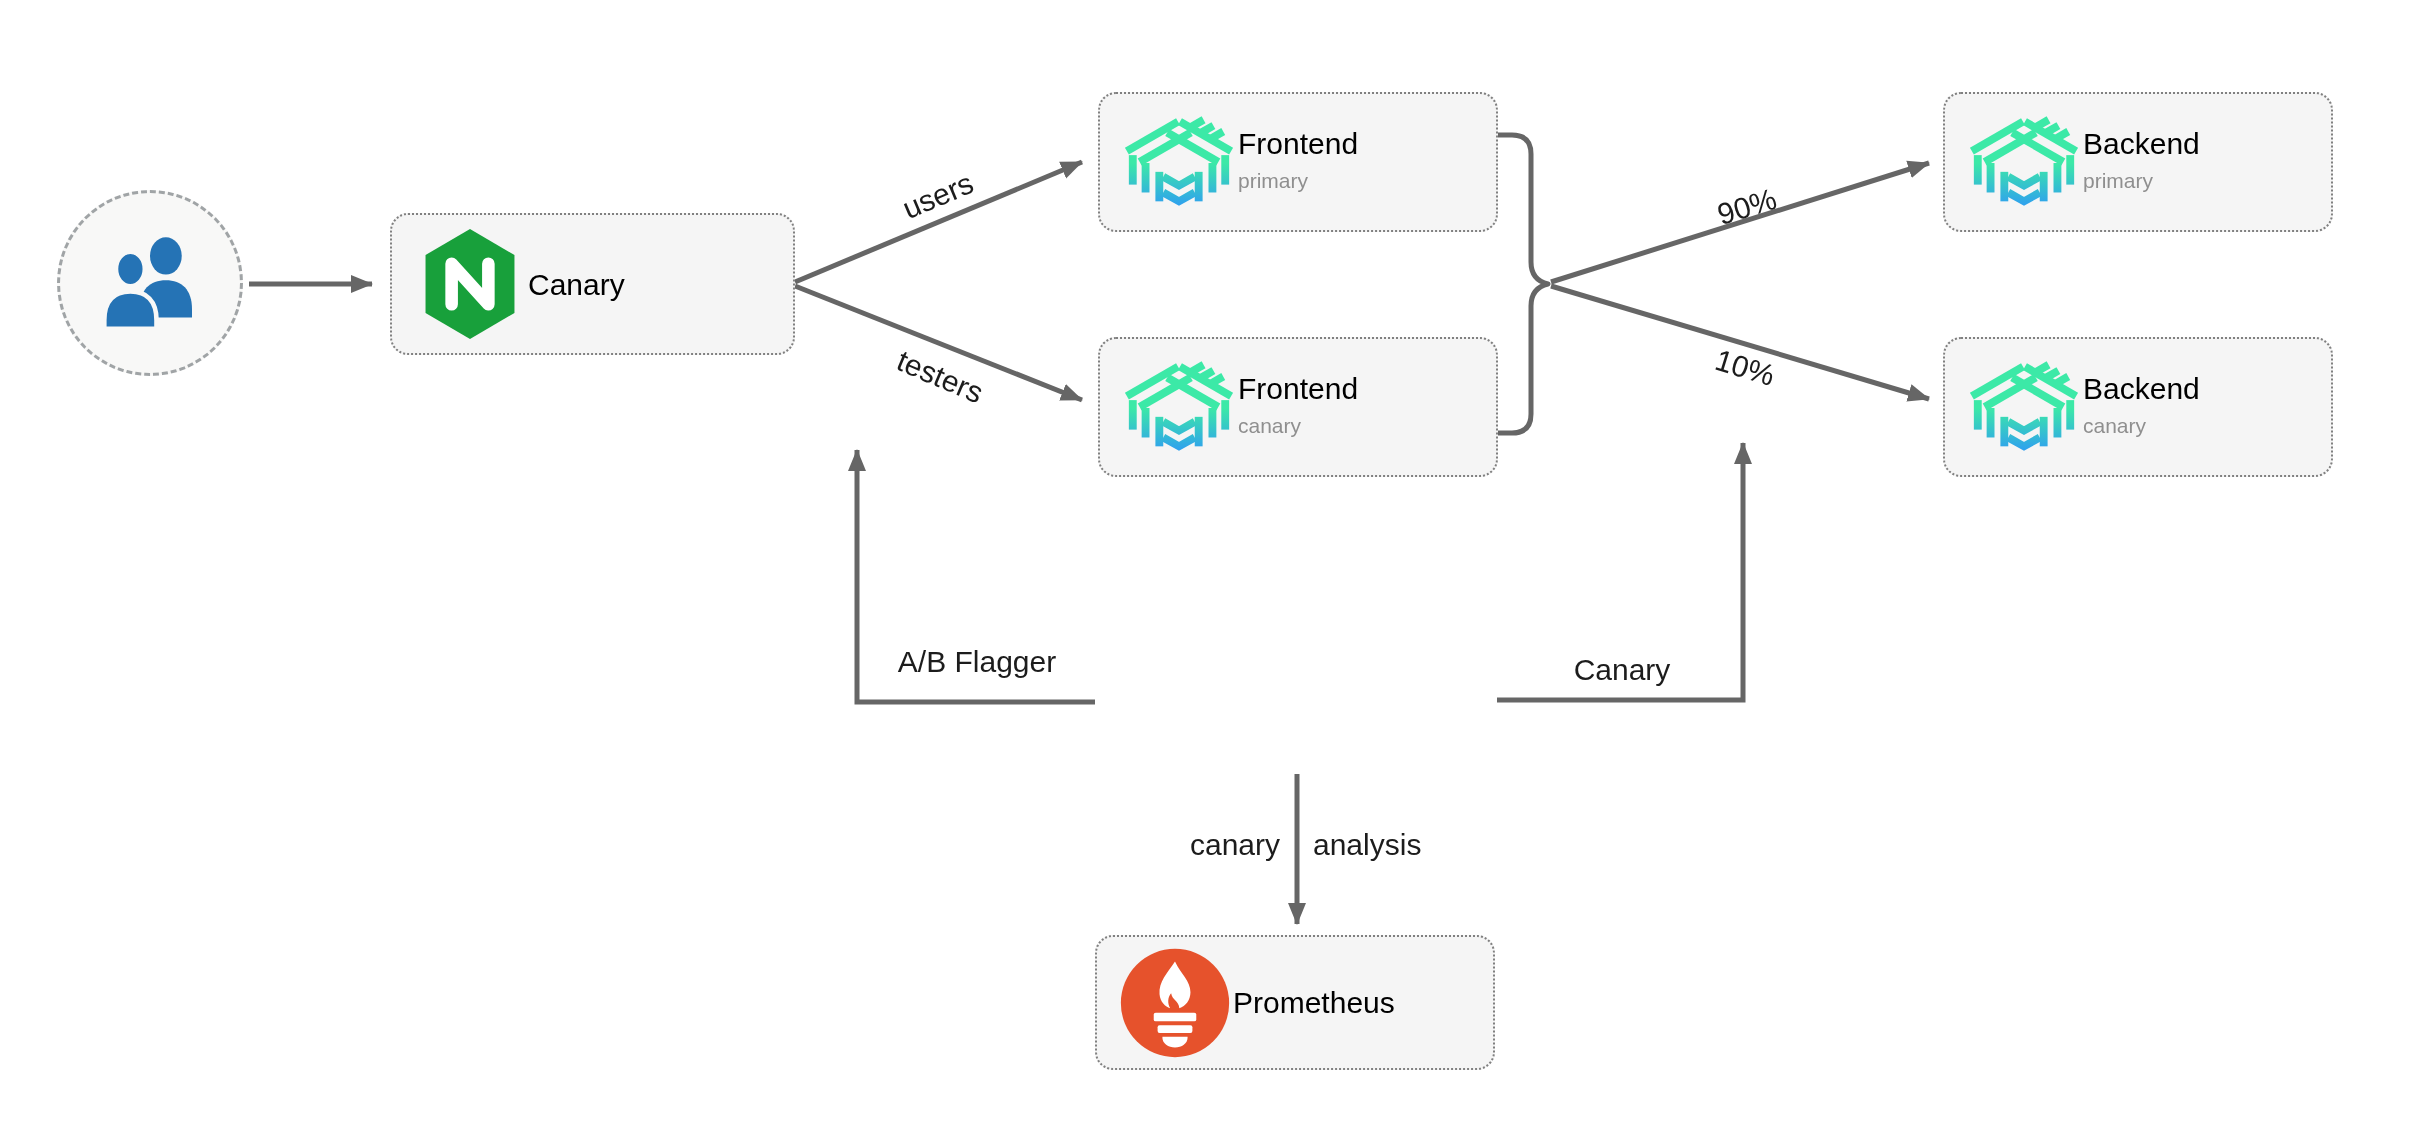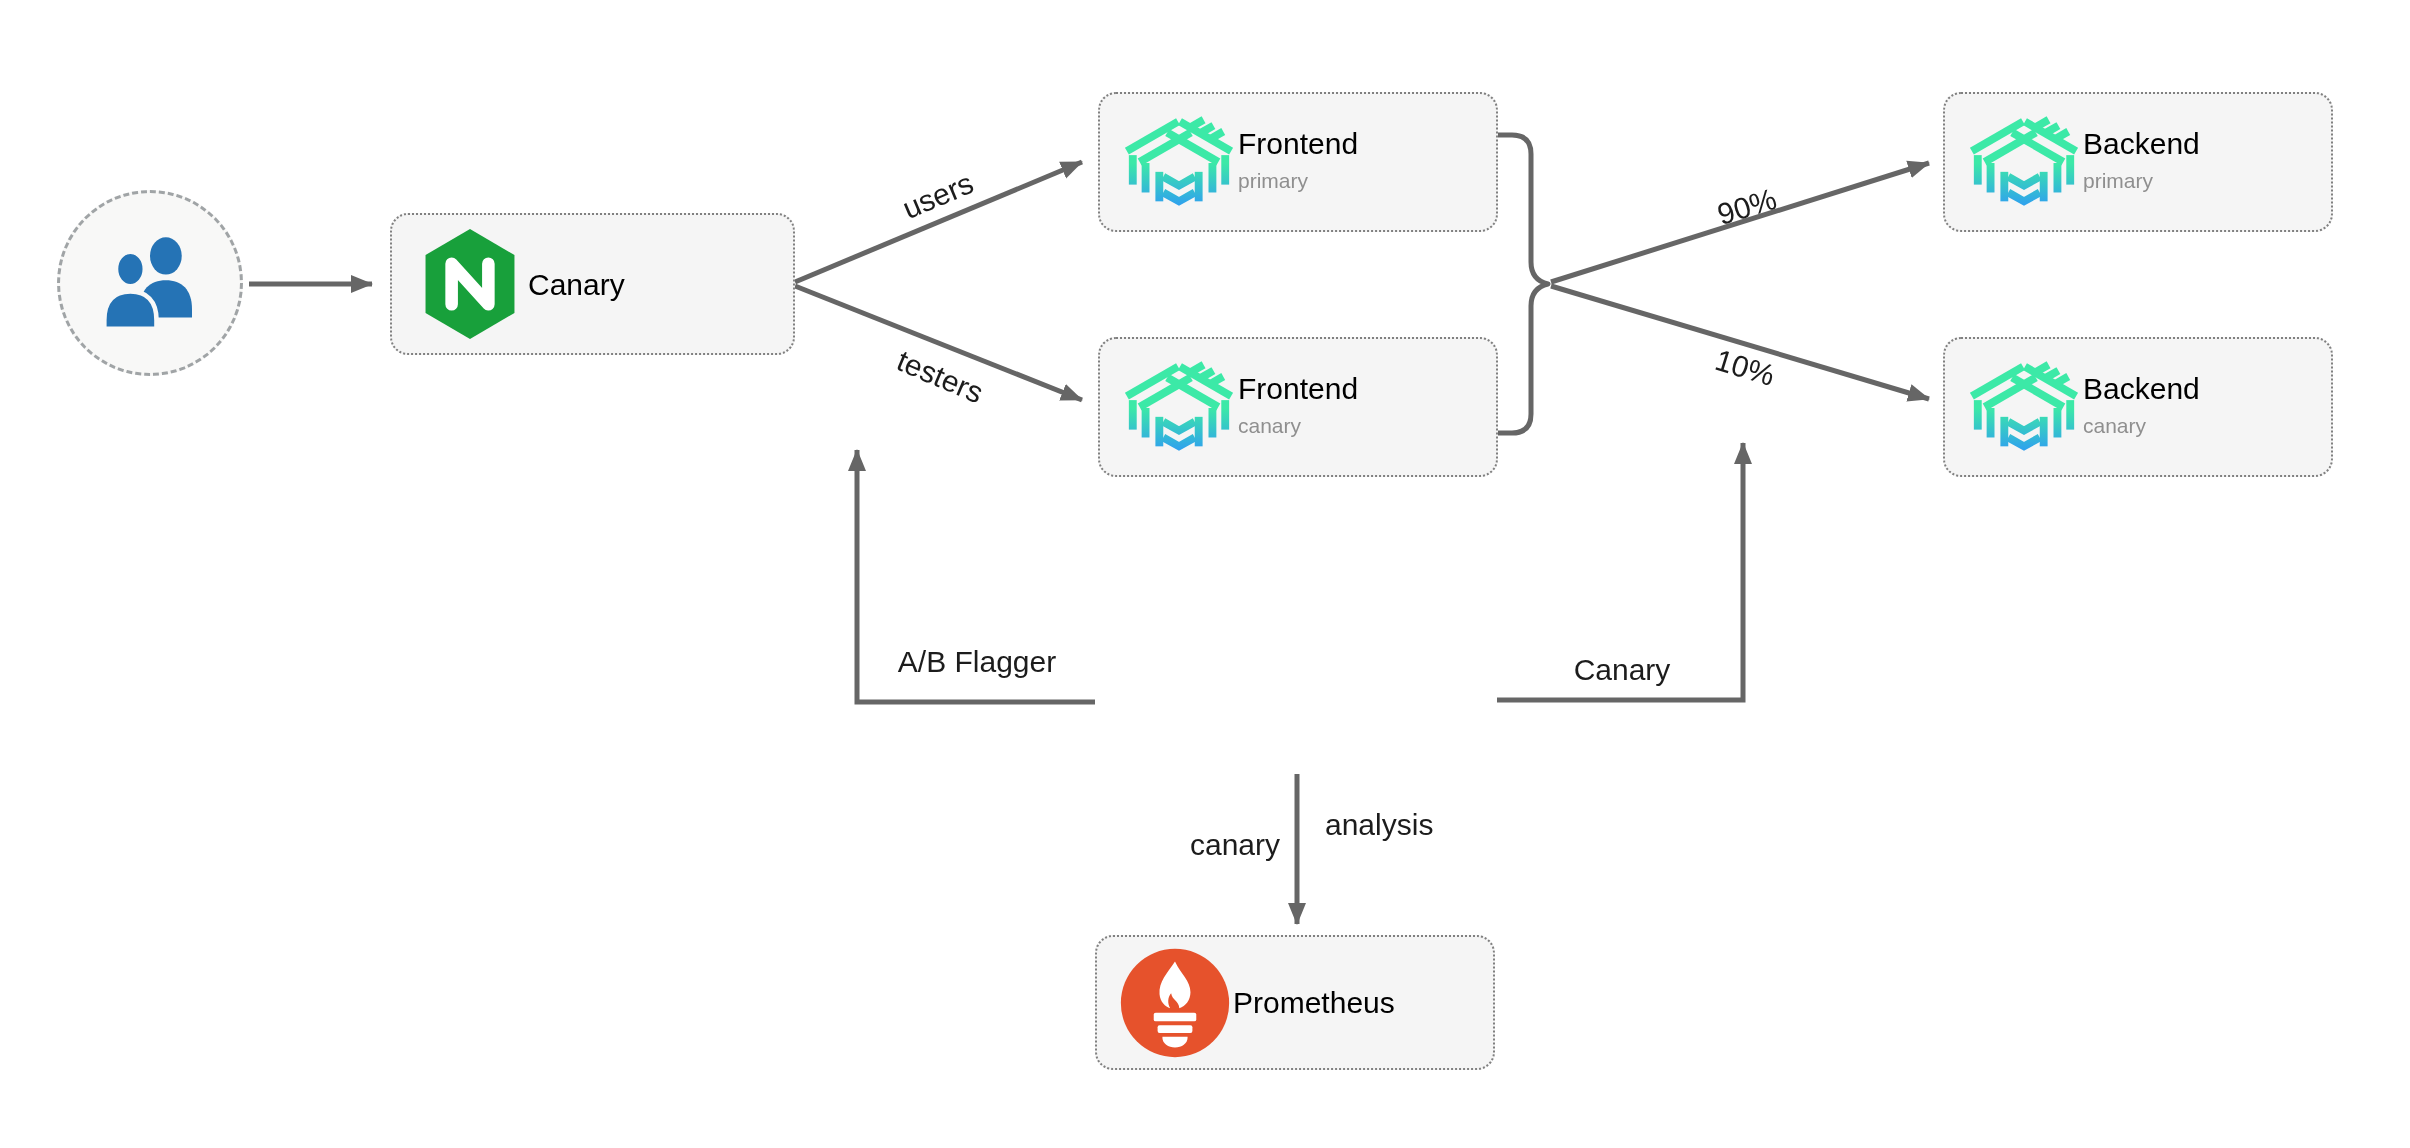--- a/index.html
+++ b/index.html
@@ -177,15 +177,15 @@
     </div>
   </div>
 
   <div class="edge-label" style="left:938px;top:196px;transform:translate(-50%,-50%) rotate(-23deg);">users</div>
   <div class="edge-label" style="left:940px;top:377px;transform:translate(-50%,-50%) rotate(23deg);">testers</div>
   <div class="edge-label" style="left:1747px;top:207px;transform:translate(-50%,-50%) rotate(-17deg);">90%</div>
   <div class="edge-label" style="left:1745px;top:368px;transform:translate(-50%,-50%) rotate(17deg);">10%</div>
   <div class="edge-label" style="left:977px;top:662px;transform:translate(-50%,-50%);">A/B Flagger</div>
   <div class="edge-label" style="left:1622px;top:670px;transform:translate(-50%,-50%);">Canary</div>
   <div class="edge-label" style="left:1280px;top:845px;transform:translate(-100%,-50%);">canary</div>
-  <div class="edge-label" style="left:1313px;top:825px;transform:translate(0,-50%);margin-left:12px;">analysis</div>
+  <div class="edge-label" style="left:1313px;top:845px;transform:translate(0,-50%);">analysis</div>
 
 </div>
 
 </body></html>

